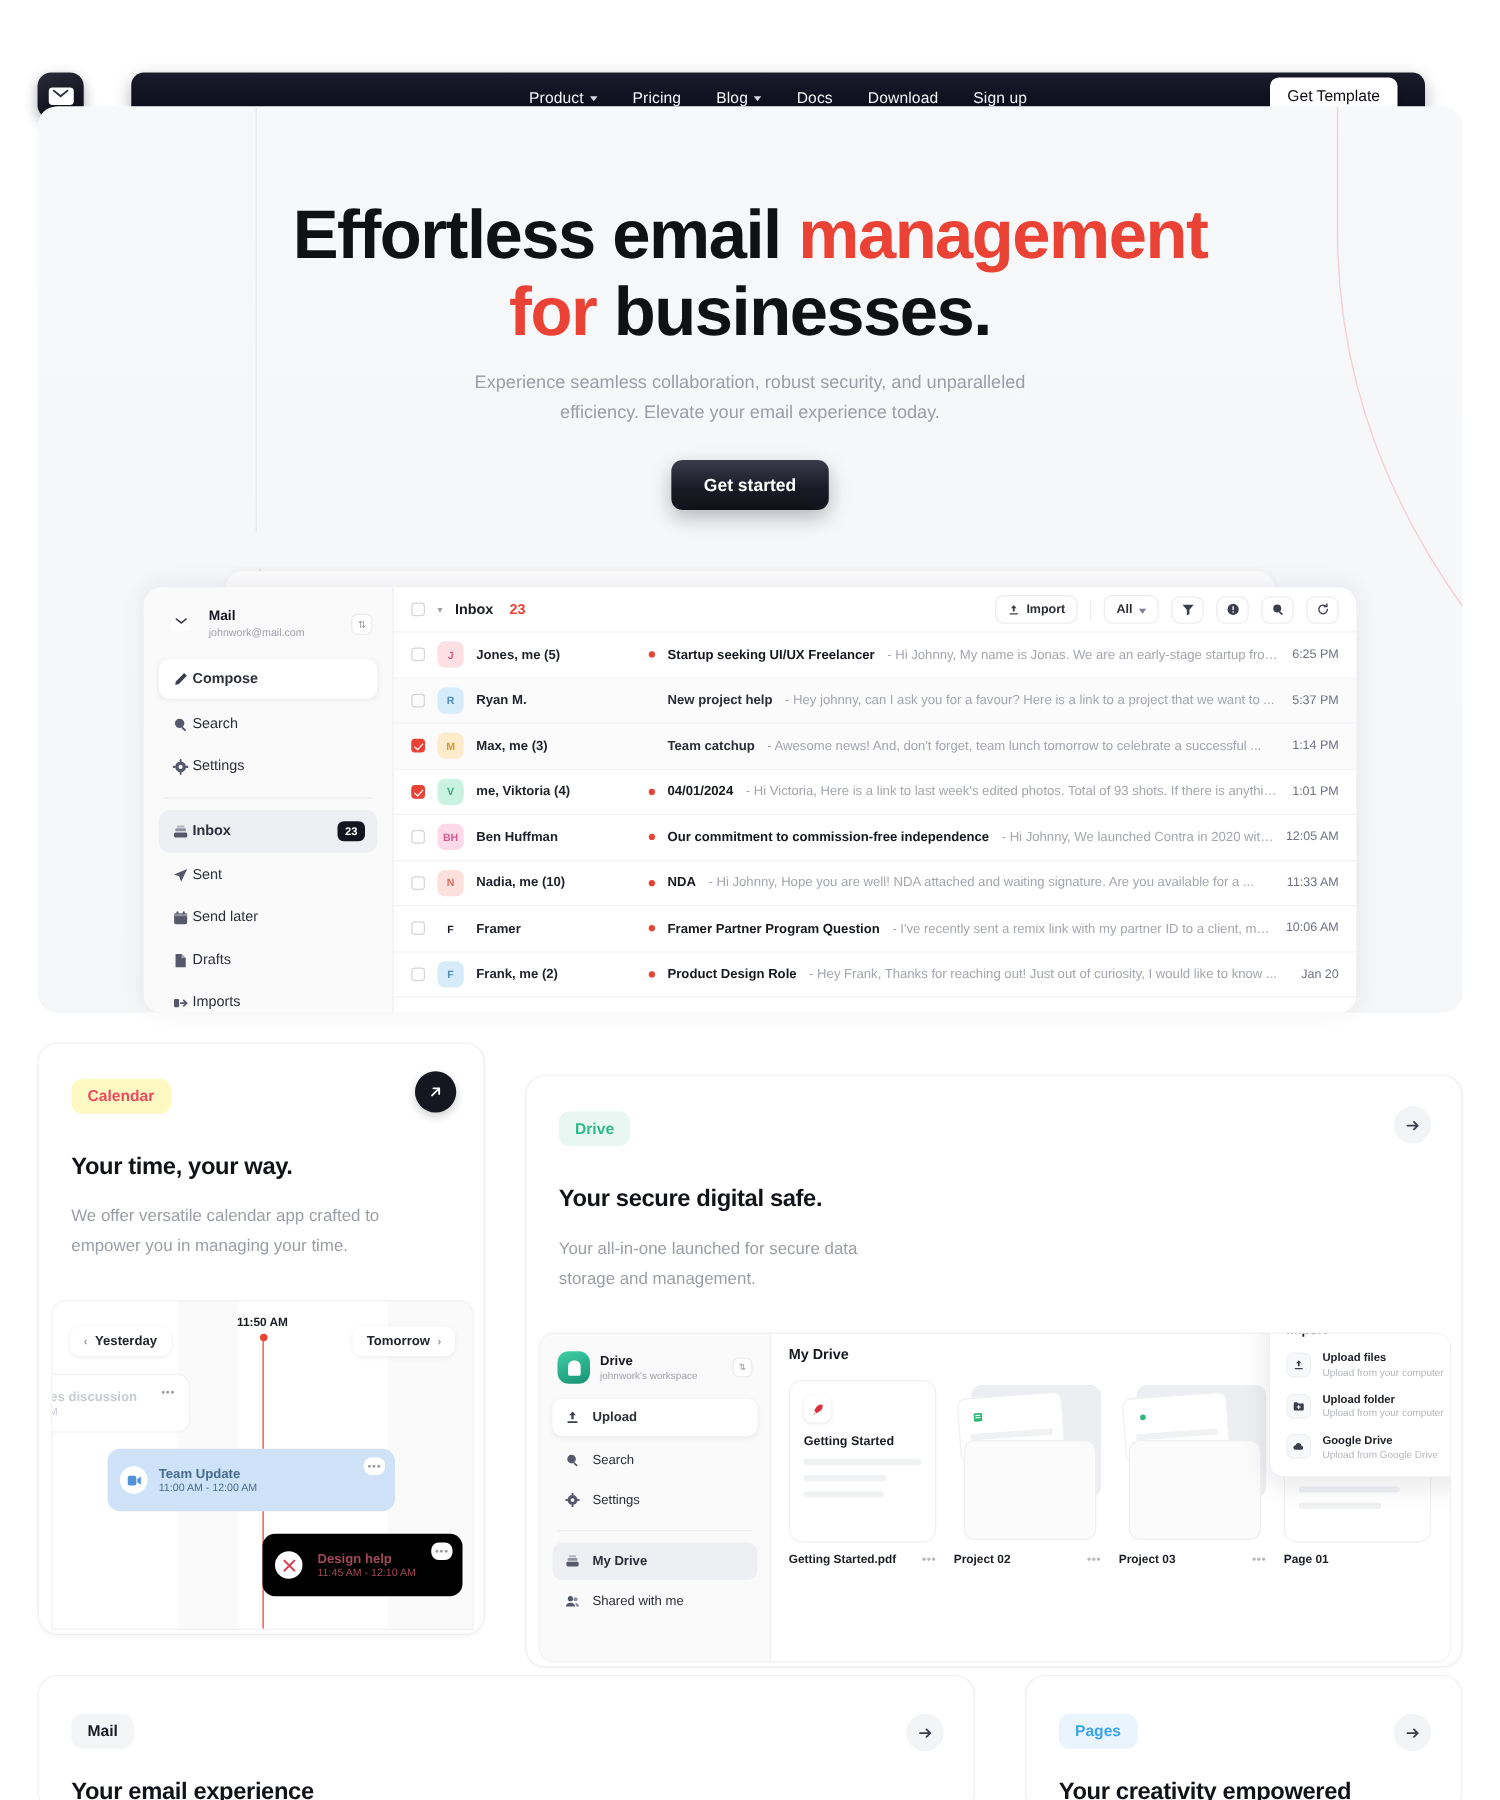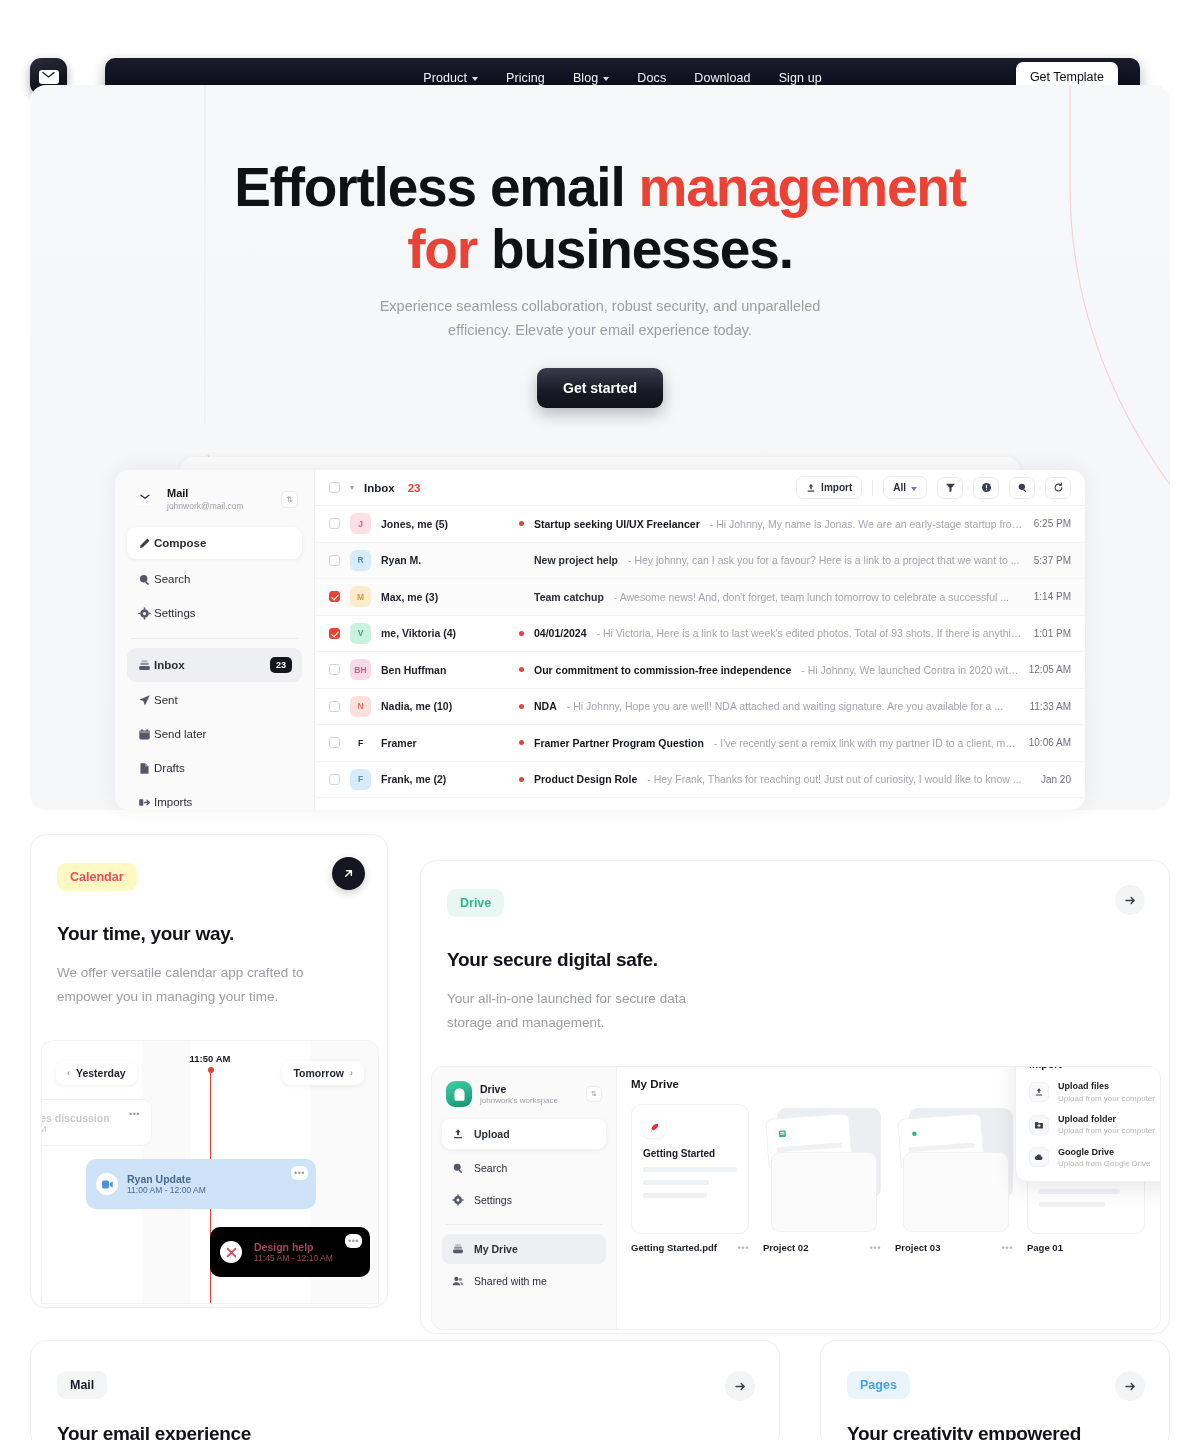--- a/index.html
+++ b/index.html
@@ -581,21 +581,21 @@
         </div>
 
         <div class="ev ev-blue" style="left:44px;top:118px;width:230px;height:50px">
           <span class="cir">
             <svg width="11" height="9" viewBox="0 0 14 10">
                 <rect x="0" y="0" width="9" height="10" rx="2.2" fill="#4f93d6"></rect>
                 <path d="M10 3.3 L13.6 1 V9 L10 6.7Z" fill="#4f93d6"></path>
               </svg>
           </span>
           <span>
-            <div class="t1">Ryan Update</div>
+            <div class="t1">Team Update</div>
             <div class="t2">11:00 AM - 12:00 AM</div>
           </span>
           <span class="dots">•••</span>
         </div>
 
         <div class="ev ev-pink" style="left:168px;top:186px;width:160px;height:50px">
           <span class="cir">
             <svg width="11" height="11" viewBox="0 0 14 14">
                 <path d="M2 2 L12 12 M12 2 L2 12" stroke="#d8485f" stroke-width="2.2" stroke-linecap="round"></path>
               </svg>

